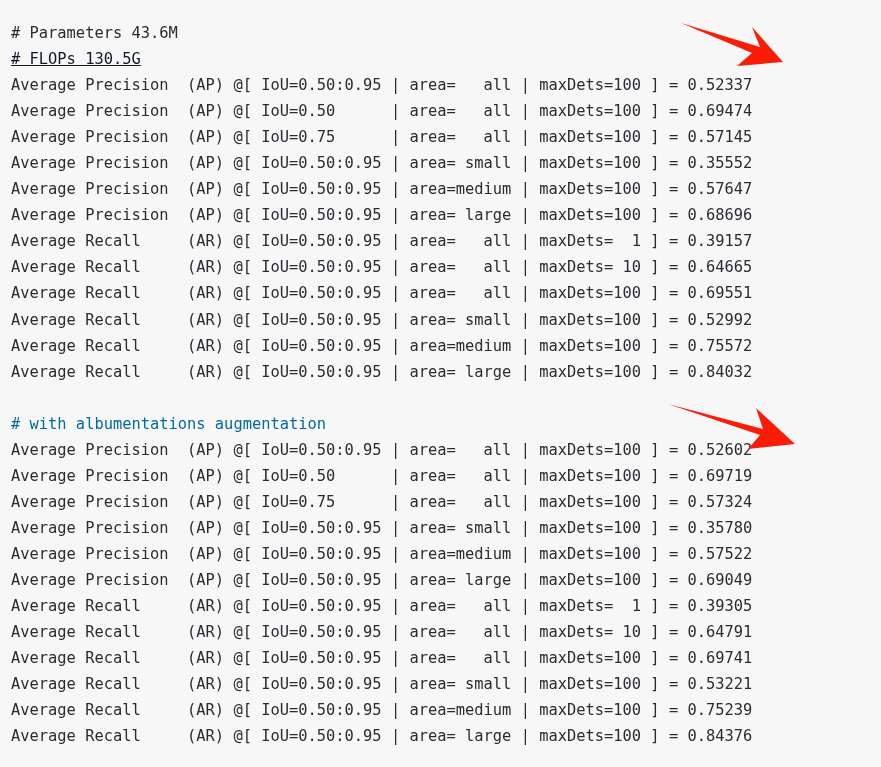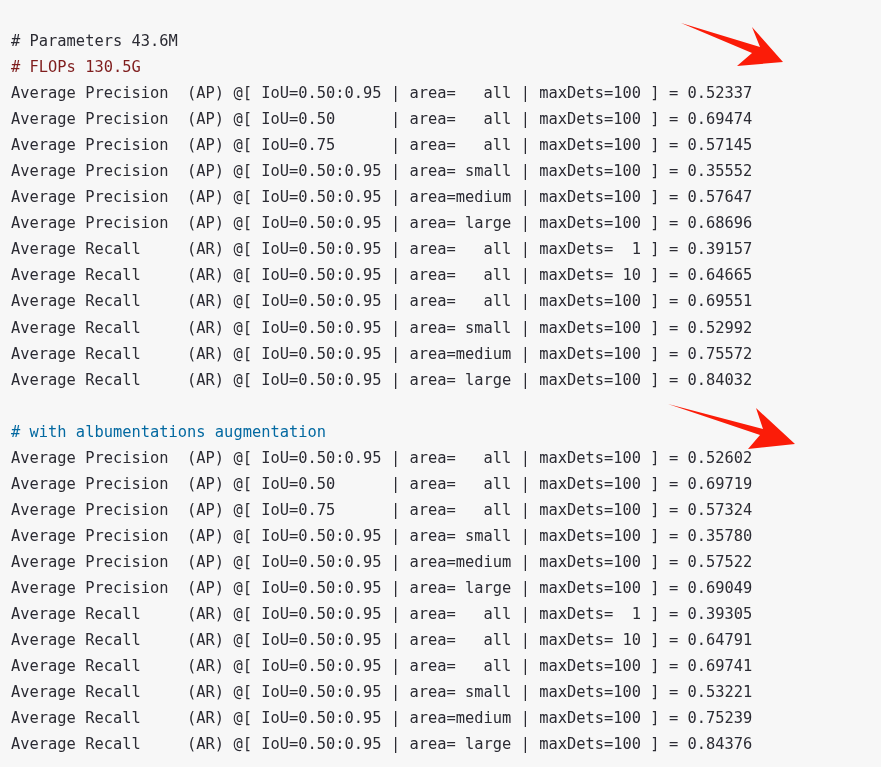--- a/index.html
+++ b/index.html
@@ -12,21 +12,21 @@
     height: 767px;
     background: #f7f7f7;
     font-family: "DejaVu Sans Mono", "Liberation Mono", monospace;
     overflow: hidden;
   }
   #console {
     position: relative;
     width: 881px;
     height: 767px;
     box-sizing: border-box;
-    padding: 28px 0 0 11px;
+    padding: 20px 0 0 11px;
     background: #f7f7f7;
   }
   .line {
     font-family: "DejaVu Sans Mono", "Liberation Mono", monospace;
     font-size: 15.4px;
     line-height: 26.05px;
     height: 26.05px;
     color: #2b2b33;
     white-space: pre;
     letter-spacing: 0px;
@@ -44,21 +44,21 @@
     pointer-events: none;
   }
 </style>
 </head>
 <body style="background: rgb(247, 247, 247);">
 
 <div id="console" style="background: rgb(247, 247, 247);">
 
   <div id="lines">
       <div class="line" style="color: rgb(43, 43, 51);"># Parameters 43.6M</div>
-      <div class="line" style="color: #7f1d1d;"># FLOPs 130.5G</div>
+      <div class="line" style="color: #0f172a; text-decoration: underline;"># FLOPs 130.5G</div>
       <div class="line" style="color: rgb(43, 43, 51);">Average Precision  (AP) @[ IoU=0.50:0.95 | area=   all | maxDets=100 ] = 0.52337</div>
       <div class="line" style="color: rgb(43, 43, 51);">Average Precision  (AP) @[ IoU=0.50      | area=   all | maxDets=100 ] = 0.69474</div>
       <div class="line" style="color: rgb(43, 43, 51);">Average Precision  (AP) @[ IoU=0.75      | area=   all | maxDets=100 ] = 0.57145</div>
       <div class="line" style="color: rgb(43, 43, 51);">Average Precision  (AP) @[ IoU=0.50:0.95 | area= small | maxDets=100 ] = 0.35552</div>
       <div class="line" style="color: rgb(43, 43, 51);">Average Precision  (AP) @[ IoU=0.50:0.95 | area=medium | maxDets=100 ] = 0.57647</div>
       <div class="line" style="color: rgb(43, 43, 51);">Average Precision  (AP) @[ IoU=0.50:0.95 | area= large | maxDets=100 ] = 0.68696</div>
       <div class="line" style="color: rgb(43, 43, 51);">Average Recall     (AR) @[ IoU=0.50:0.95 | area=   all | maxDets=  1 ] = 0.39157</div>
       <div class="line" style="color: rgb(43, 43, 51);">Average Recall     (AR) @[ IoU=0.50:0.95 | area=   all | maxDets= 10 ] = 0.64665</div>
       <div class="line" style="color: rgb(43, 43, 51);">Average Recall     (AR) @[ IoU=0.50:0.95 | area=   all | maxDets=100 ] = 0.69551</div>
       <div class="line" style="color: rgb(43, 43, 51);">Average Recall     (AR) @[ IoU=0.50:0.95 | area= small | maxDets=100 ] = 0.52992</div>

